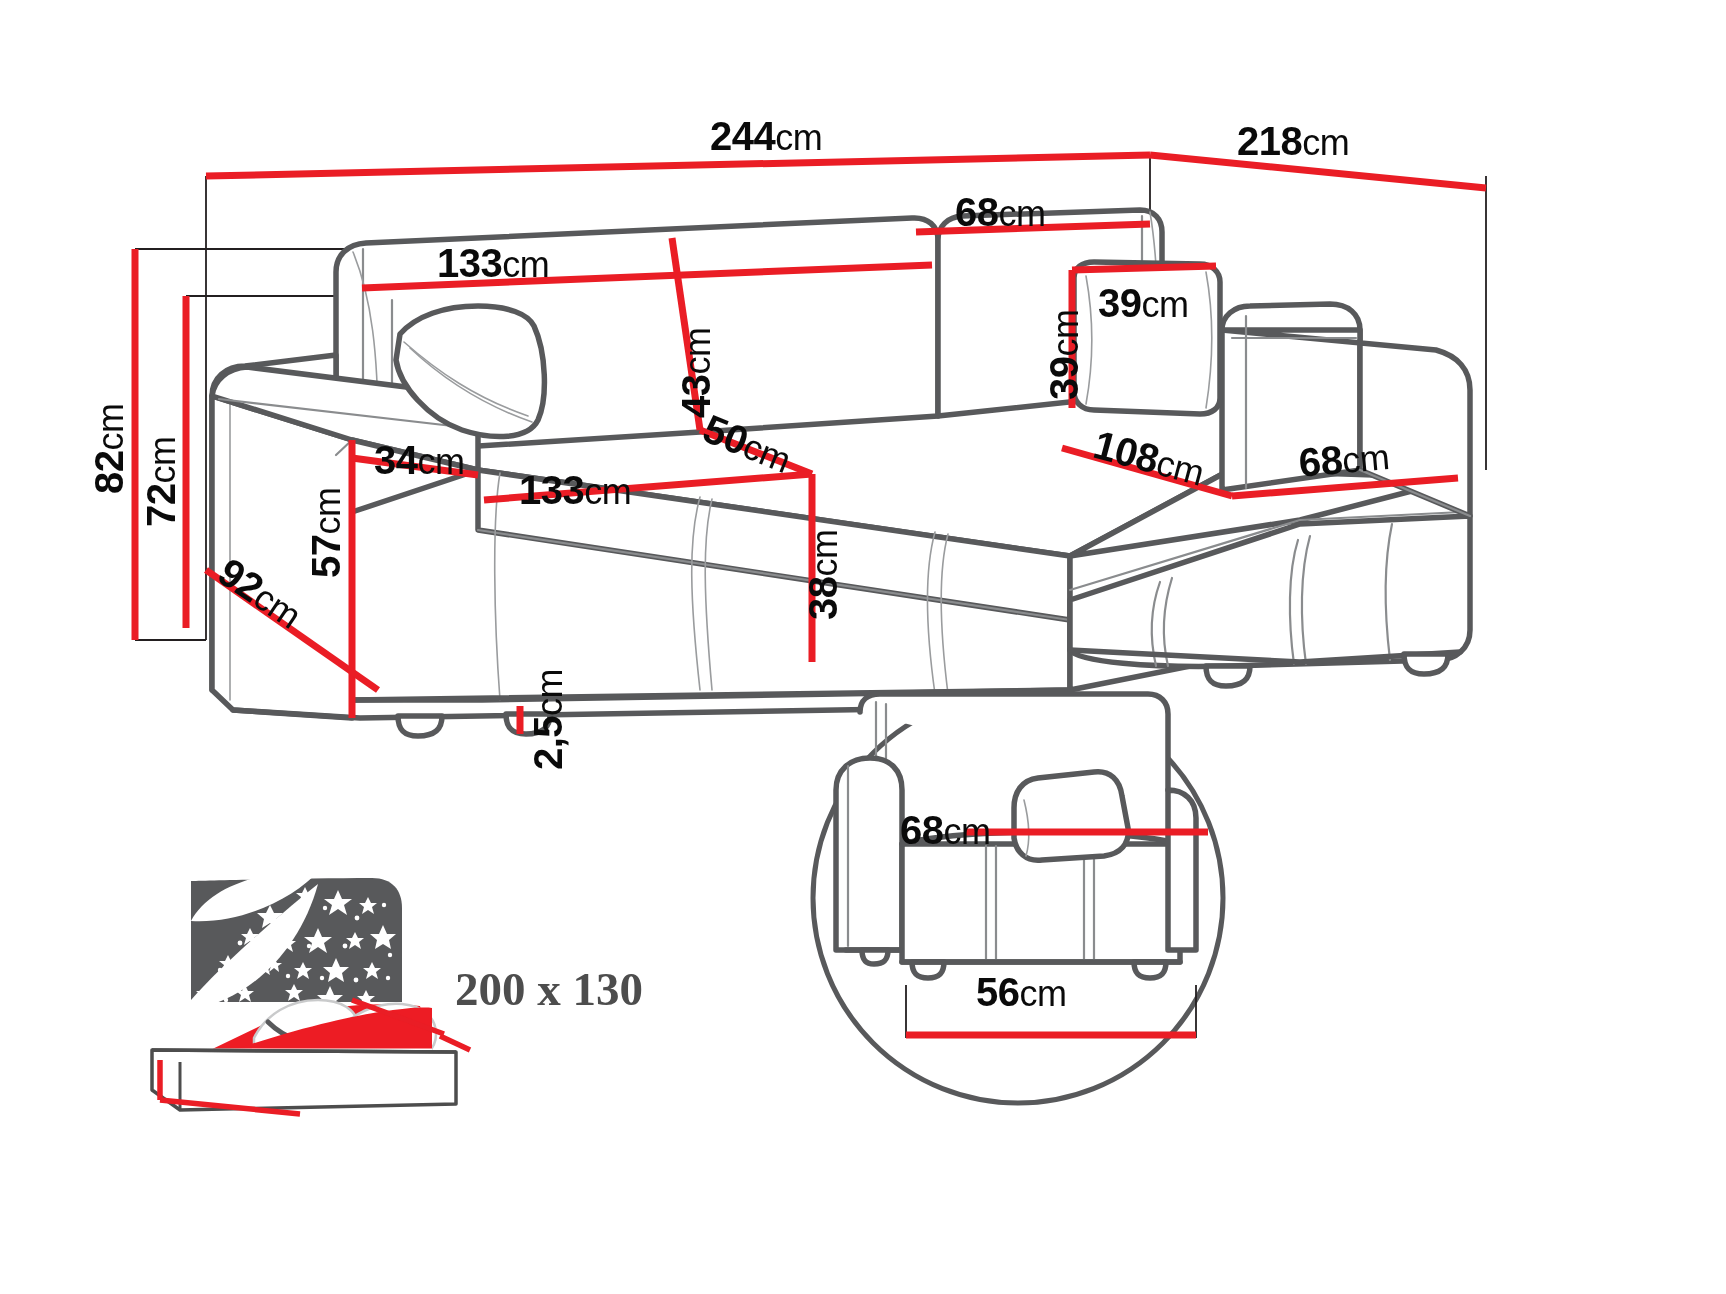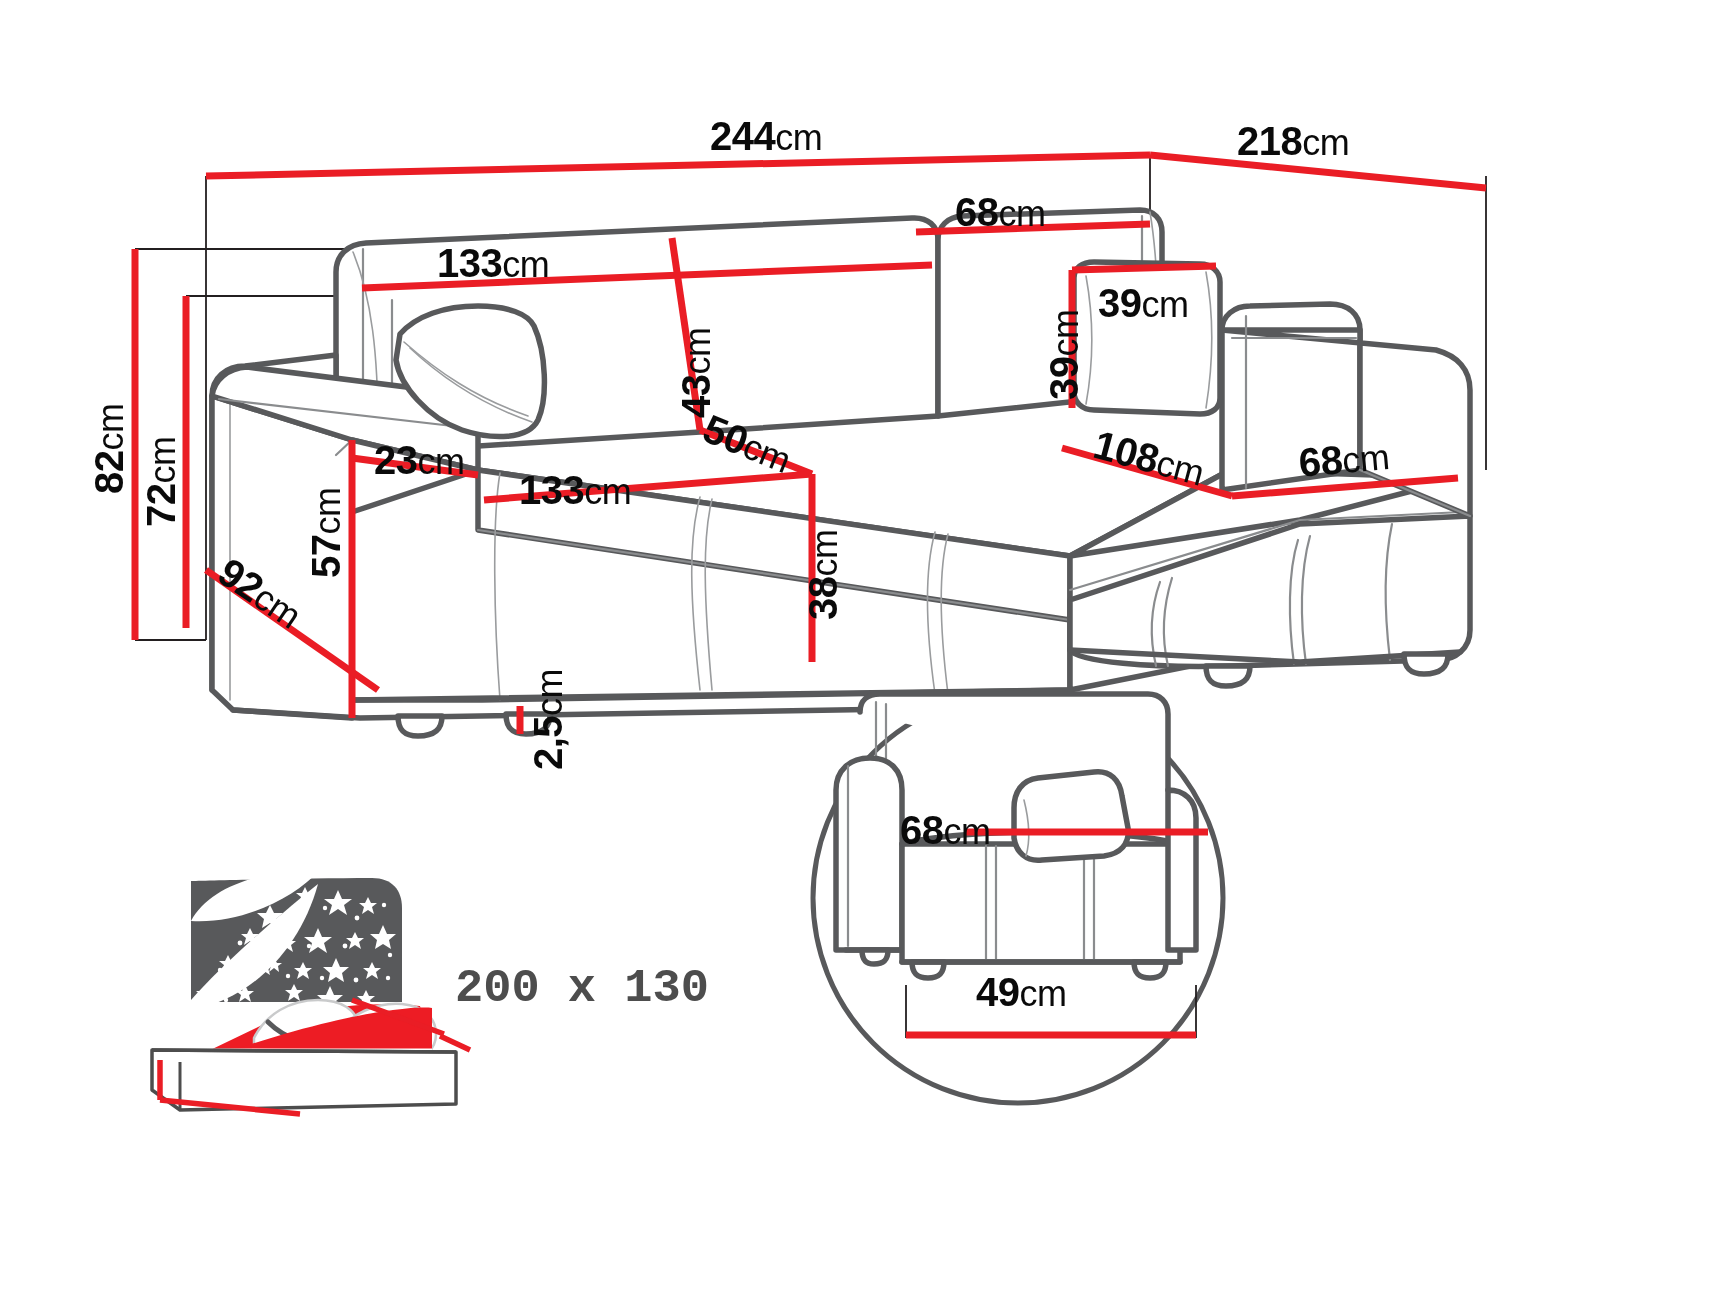--- a/index.html
+++ b/index.html
@@ -41,21 +41,21 @@
     font-weight: 400;
     font-size: 36px;
     letter-spacing: -0.5px;
   }
   .rot90 {
     transform: rotate(-90deg);
     transform-origin: 0 0;
   }
   .bedsize-label {
     position: absolute;
-    font-family: Liberation Mono, monospace;
+    font-family: Liberation Serif, serif;
     font-weight: 700;
     font-size: 47px;
     color: #4d4d4d;
     white-space: nowrap;
     letter-spacing: 0px;
     user-select: none;
   }
 </style>
 </head>
 <body>
@@ -362,21 +362,21 @@
 
   <div class="dim-label rot90" style="left:141px; top:527px;">
     <span class="num">72</span><span class="unit">cm</span>
   </div>
 
   <div class="dim-label rot90" style="left:306px; top:578px;">
     <span class="num">57</span><span class="unit">cm</span>
   </div>
 
   <div class="dim-label" style="left:374px; top:440px;">
-    <span class="num">23</span><span class="unit">cm</span>
+    <span class="num">34</span><span class="unit">cm</span>
   </div>
 
   <div class="dim-label" style="left:234px; top:551px; transform:rotate(34deg); transform-origin:0 0;">
     <span class="num">92</span><span class="unit">cm</span>
   </div>
 
   <div class="dim-label" style="left:713px; top:408px; transform:rotate(22deg); transform-origin:0 0;">
     <span class="num">50</span><span class="unit">cm</span>
   </div>
 
@@ -398,18 +398,18 @@
 
   <div class="dim-label" style="left:1297px; top:443px; transform:rotate(-5deg); transform-origin:0 0;">
     <span class="num">68</span><span class="unit">cm</span>
   </div>
 
   <div class="dim-label" style="left:900px; top:810px;">
     <span class="num">68</span><span class="unit">cm</span>
   </div>
 
   <div class="dim-label" style="left:976px; top:972px;">
-    <span class="num">49</span><span class="unit">cm</span>
+    <span class="num">56</span><span class="unit">cm</span>
   </div>
 
   <div class="bedsize-label" style="left:455px; top:962px;">200 x 130</div>
 
 </div>
 
 </body></html>

